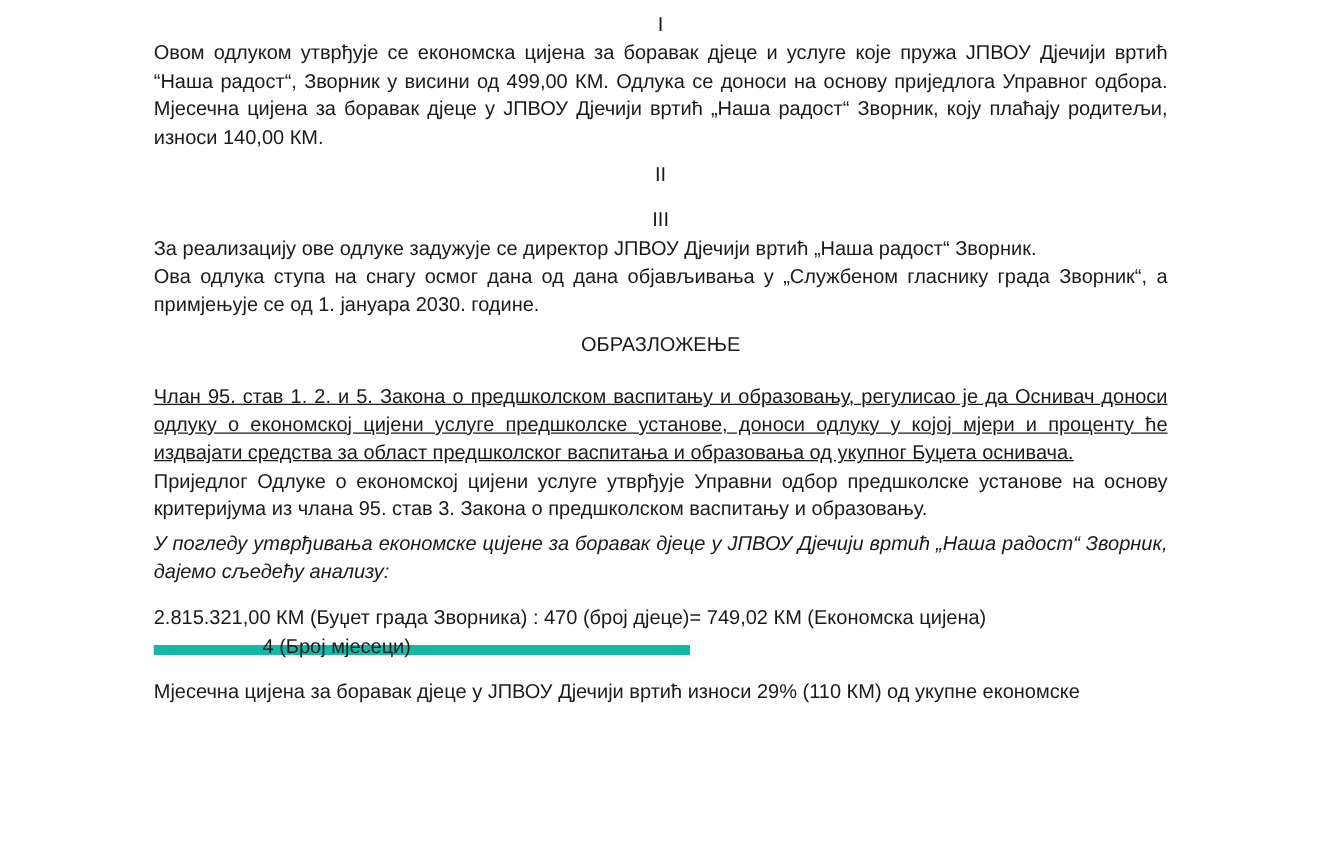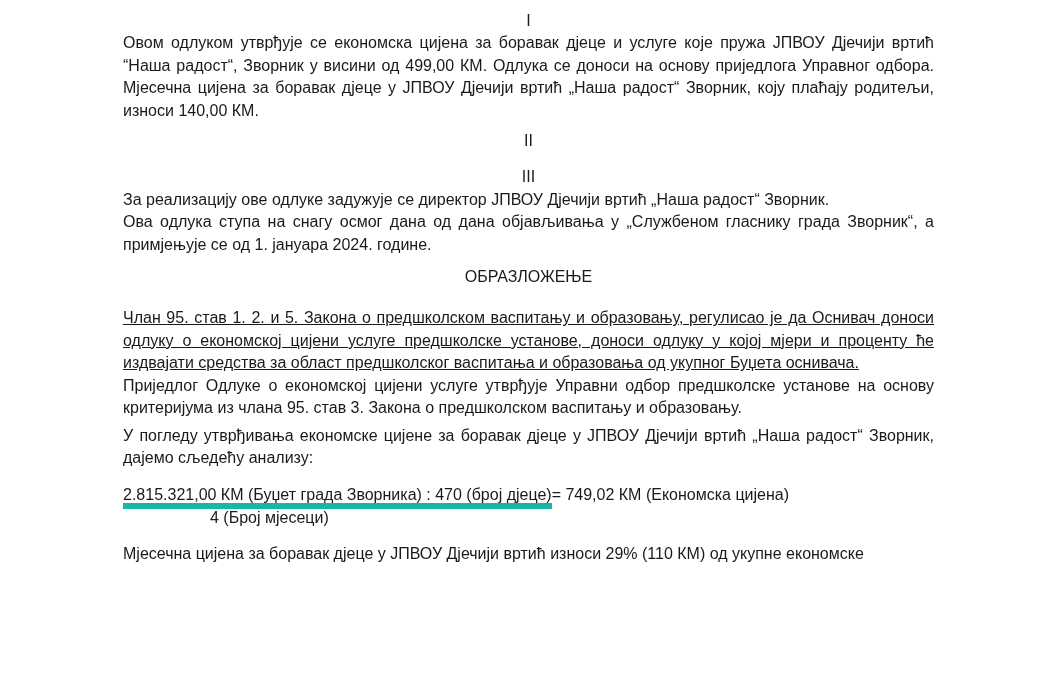--- a/index.html
+++ b/index.html
@@ -28,50 +28,50 @@
   }
   .para {
     margin: 0;
     text-align: justify;
   }
   .mt20 { margin-top: 8px; }
   .mt14 { margin-top: 14px; }
   .mt12 { margin-top: 12px; }
   .mt10 { margin-top: 10px; }
   .mt19 { margin-top: 19px; text-decoration: underline; }
-  .mt5  { margin-top: 5px; }
+  .mt5  { margin-top: 5px; font-style: italic; }
   .formula {
     margin: 15px 0 0 0;
   }
   .formula-line {
     white-space: nowrap;
   }
   .formula-numerator {
-    border-bottom: 6px solid #14b8a6;
-    padding-bottom: 0;
+    border-bottom: 8px solid #14b8a6;
+    padding-bottom: 13px;
     text-align: center;
   }
   .formula-denominator {
     padding-left: 87px;
   }
 </style>
 </head>
 <body>
 
 <div class="page">
 
   <div class="sec-heading">I</div>
   <p class="para">Овом одлуком утврђује се економска цијена за боравак дјеце и услуге које пружа ЈПВОУ Дјечији вртић “Наша радост“, Зворник у висини од 499,00 КМ. Одлука се доноси на основу приједлога Управног одбора. Мјесечна цијена за боравак дјеце у ЈПВОУ Дјечији вртић „Наша радост“ Зворник, коју плаћају родитељи, износи 140,00 КМ.</p>
 
   <div class="sec-heading mt20">II</div>
 
   <div class="sec-heading mt14">III</div>
   <p class="para">За реализацију ове одлуке задужује се директор ЈПВОУ Дјечији вртић „Наша радост“ Зворник.</p>
 
-  <p class="para">Ова одлука ступа на снагу осмог дана од дана објављивања у „Службеном гласнику града Зворник“, а примјењује се од 1. јануара 2024. године.</p>
+  <p class="para">Ова одлука ступа на снагу осмог дана од дана објављивања у „Службеном гласнику града Зворник“, а примјењује се од 1. јануара 2030. године.</p>
 
   <div class="sec-heading mt10">ОБРАЗЛОЖЕЊЕ</div>
 
   <p class="para mt19">Члан 95. став 1.  2. и 5. Закона о предшколском васпитању и образовању, регулисао је да Оснивач доноси одлуку о економској цијени услуге предшколске установе, доноси одлуку у којој мјери и проценту ће издвајати средства за област предшколског васпитања и образовања од укупног Буџета оснивача.</p>
   <p class="para">Приједлог Одлуке о економској цијени услуге утврђује Управни одбор предшколске установе на основу критеријума из члана 95. став 3. Закона о предшколском васпитању и образовању.</p>
 
   <p class="para mt5">У погледу утврђивања економске цијене за боравак дјеце у ЈПВОУ Дјечији вртић „Наша радост“ Зворник, дајемо сљедећу анализу:</p>
 
   <div class="formula">
     <div class="formula-line">

